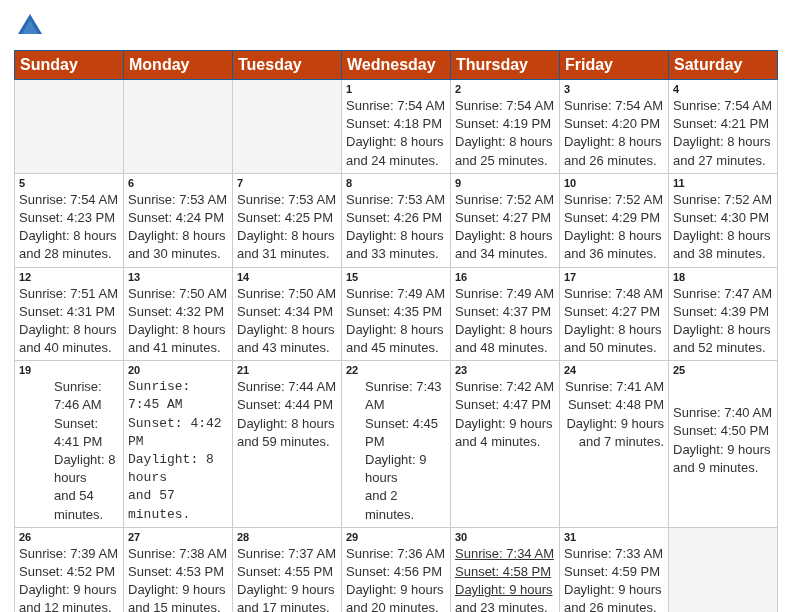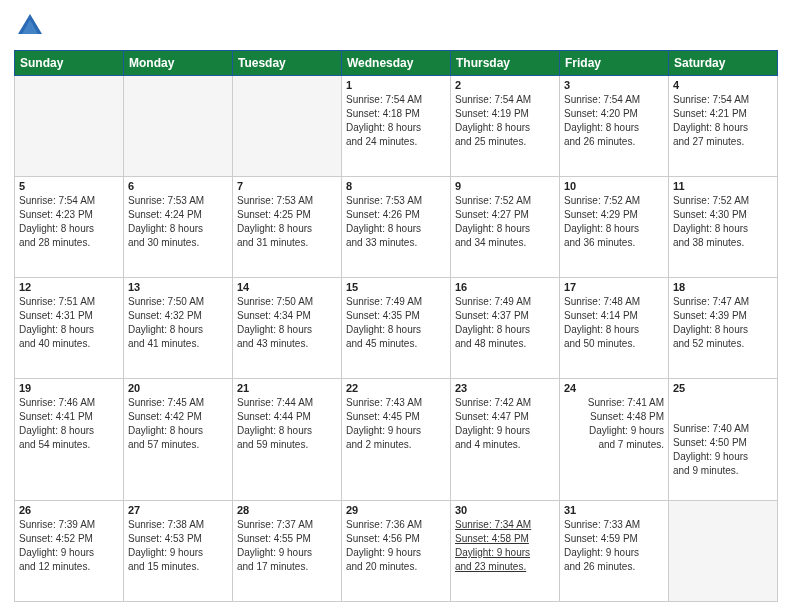--- a/index.html
+++ b/index.html
@@ -61,25 +61,25 @@
       color: #333;
     }
     .calendar {
       flex: 1;
       border: 1px solid #ccc;
       border-collapse: collapse;
       width: 100%;
       table-layout: fixed;
     }
     .calendar th {
-      background: #15803d;
+      background: #c2410c;
       color: #fff;
       text-align: left;
       padding: 5px 5px;
-      font-size: 12px;
+      font-size: 16px;
       font-weight: bold;
       border: 1px solid #1a5a9a;
     }
     .calendar td {
       border: 1px solid #ccc;
       vertical-align: top;
       padding: 3px 4px;
       font-size: 9.5px;
       color: #222;
       background: #fff;
@@ -88,21 +88,21 @@
     .calendar td.empty {
       background: #f5f5f5;
     }
     .day-number {
       font-size: 11px;
       font-weight: bold;
       color: #222;
       margin-bottom: 2px;
     }
     .day-info {
-      font-size: 10px;
+      font-size: 13px;
       color: #333;
       line-height: 1.4;
     }
   </style>
 </head>
 <body>
 
 <div class="page">
   <div class="header">
     <div class="logo">
@@ -250,57 +250,57 @@
           <td>
             <div class="day-number">16</div>
             <div class="day-info" style="white-space: pre-line;">Sunrise: 7:49 AM
 Sunset: 4:37 PM
 Daylight: 8 hours
 and 48 minutes.</div>
           </td>
           <td>
             <div class="day-number">17</div>
             <div class="day-info" style="white-space: pre-line;">Sunrise: 7:48 AM
-Sunset: 4:14 PM
+Sunset: 4:27 PM
 Daylight: 8 hours
 and 50 minutes.</div>
           </td>
           <td>
             <div class="day-number">18</div>
             <div class="day-info" style="white-space: pre-line;">Sunrise: 7:47 AM
 Sunset: 4:39 PM
 Daylight: 8 hours
 and 52 minutes.</div>
           </td>
         </tr>
         <tr>
           <td>
             <div class="day-number">19</div>
-            <div class="day-info" style="white-space: pre-line;">Sunrise: 7:46 AM
+            <div class="day-info" style="white-space: pre-line; margin-left: 35px;">Sunrise: 7:46 AM
 Sunset: 4:41 PM
 Daylight: 8 hours
 and 54 minutes.</div>
           </td>
           <td>
             <div class="day-number">20</div>
-            <div class="day-info" style="white-space: pre-line;">Sunrise: 7:45 AM
+            <div class="day-info" style="white-space: pre-line; font-family: Liberation Mono, monospace;">Sunrise: 7:45 AM
 Sunset: 4:42 PM
 Daylight: 8 hours
 and 57 minutes.</div>
           </td>
           <td>
             <div class="day-number">21</div>
             <div class="day-info" style="white-space: pre-line;">Sunrise: 7:44 AM
 Sunset: 4:44 PM
 Daylight: 8 hours
 and 59 minutes.</div>
           </td>
           <td>
             <div class="day-number">22</div>
-            <div class="day-info" style="white-space: pre-line;">Sunrise: 7:43 AM
+            <div class="day-info" style="white-space: pre-line; margin-left: 19px;">Sunrise: 7:43 AM
 Sunset: 4:45 PM
 Daylight: 9 hours
 and 2 minutes.</div>
           </td>
           <td>
             <div class="day-number">23</div>
             <div class="day-info" style="white-space: pre-line;">Sunrise: 7:42 AM
 Sunset: 4:47 PM
 Daylight: 9 hours
 and 4 minutes.</div>

